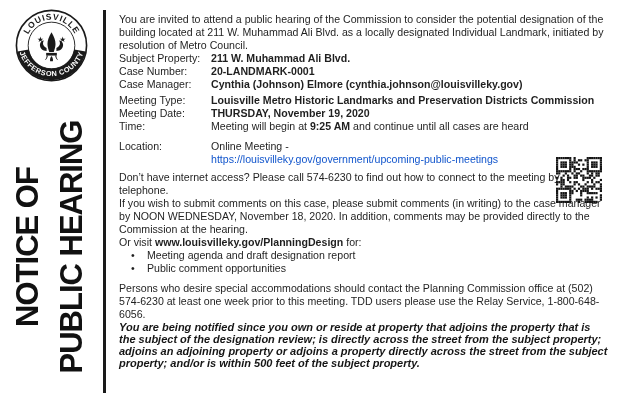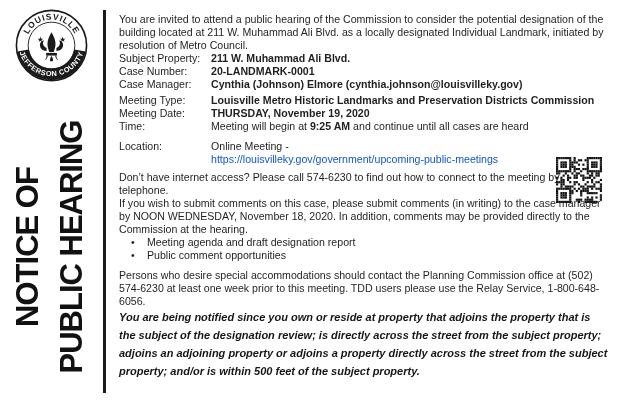--- a/index.html
+++ b/index.html
@@ -34,21 +34,21 @@
   .mb-net   { margin-bottom:6px;  }
   .mb-com   { margin-bottom:6px;  }
   .mb-visit { margin-bottom:7px;  }
   .mb-bul   { margin-bottom:7px;  }
   .mb-per   { margin-bottom:7px;  }
   .narrow { width:445px; }
   a.link { color:#1155cc; cursor:pointer;margin-top:12px; }
   ul.bullets { list-style:none; }
   ul.bullets li { padding-left:28px; position:relative; }
   ul.bullets li::before { content:"•"; position:absolute; left:28px; transform:translateX(-16px); }
-  .notified { font-weight:bold; font-style:italic; font-size:11px; line-height:18px; color:#161616; }
+  .notified { font-weight:bold; font-style:italic; font-size:11px; line-height:12px; color:#161616; }
   .qr { position:absolute; left:556px; top:157px; width:46px; height:46px; }
 </style>
 </head>
 <body>
 
 <div class="page">
 
   <div class="sidebar">
     <svg class="seal" viewBox="0 0 72 72">
       <circle cx="36" cy="36" r="34.6" fill="#ffffff" stroke="#1a1a1a" stroke-width="1.6"></circle>
@@ -123,20 +123,21 @@
       <span>
         <span>Online Meeting -</span><br>
         <a class="link">https://louisvilleky.gov/government/upcoming-public-meetings</a>
       </span>
     </div>
 
     <p class="narrow mb-net">Don’t have internet access? Please call 574-6230 to find out how to connect to the meeting by telephone.</p>
 
     <p class="mb-com">If you wish to submit comments on this case, please submit comments (in writing) to the case manager by NOON WEDNESDAY, November 18, 2020. In addition, comments may be provided directly to the Commission at the hearing.</p>
 
+    <p class="mb-visit"><span>Or visit </span><span class="b">www.louisvilleky.gov/PlanningDesign</span><span> for:</span></p>
 
     <ul class="bullets mb-bul">
       <li>Meeting agenda and draft designation report</li>
       <li>Public comment opportunities</li>
     </ul>
 
     <p class="mb-per">Persons who desire special accommodations should contact the Planning Commission office at (502) 574-6230 at least one week prior to this meeting. TDD users please use the Relay Service, 1-800-648-6056.</p>
 
     <p class="notified">You are being notified since you own or reside at property that adjoins the property that is the subject of the designation review; is directly across the street from the subject property; adjoins an adjoining property or adjoins a property directly across the street from the subject property; and/or is within 500 feet of the subject property.</p>
   </div>

